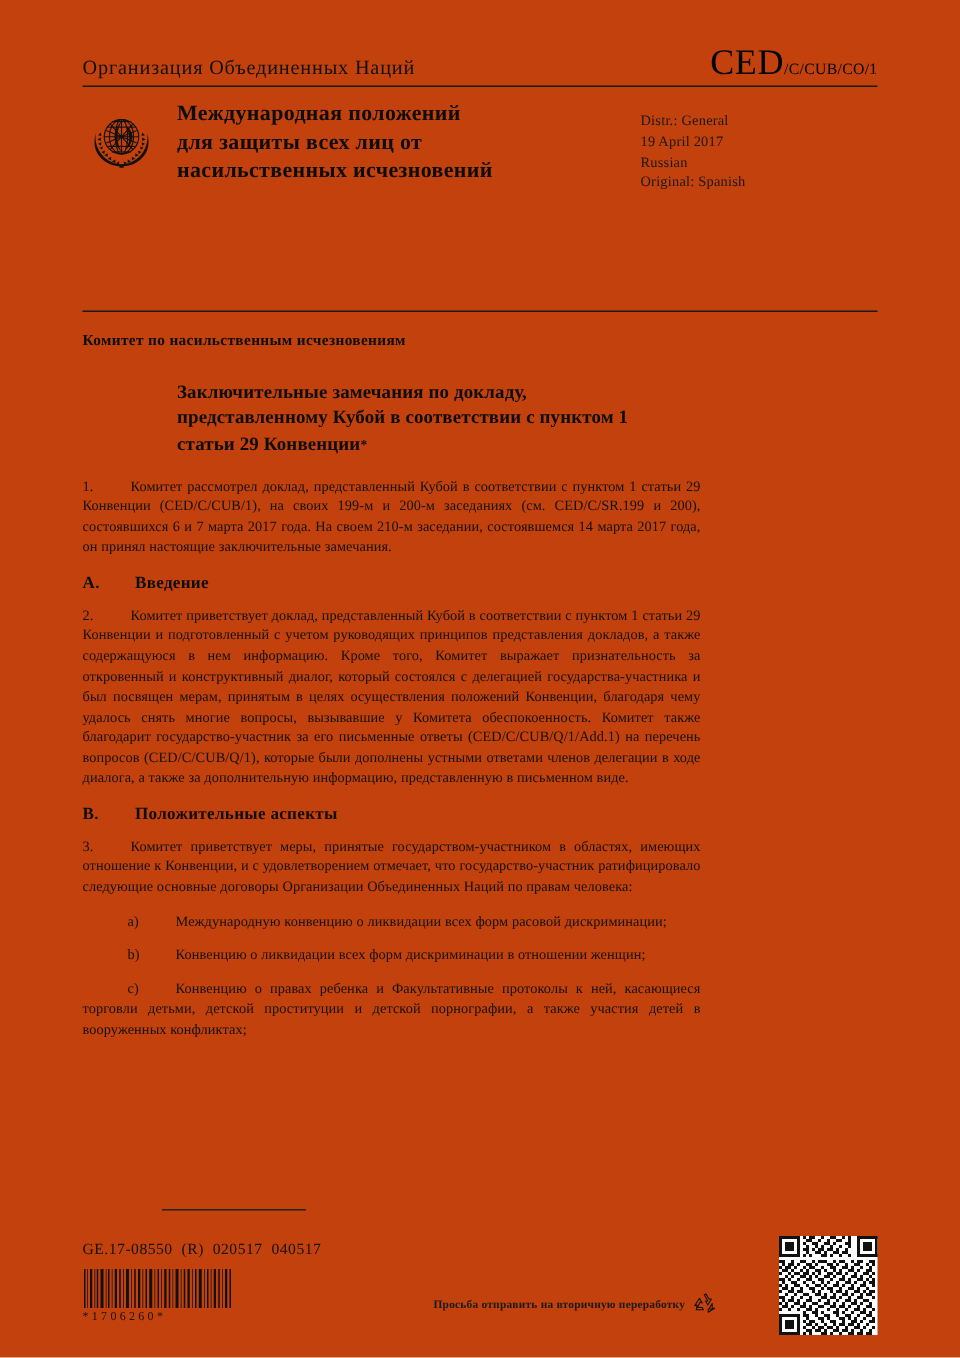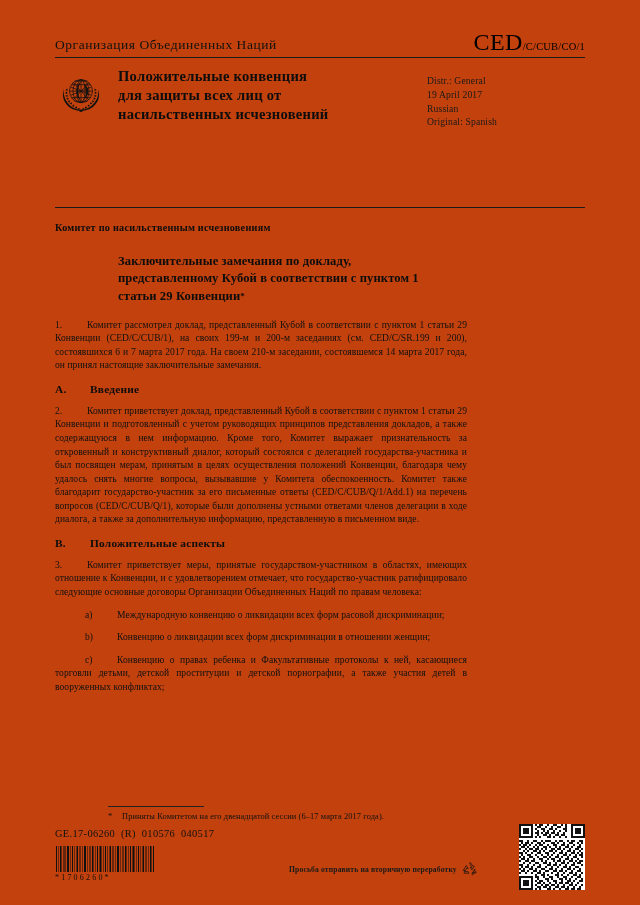--- a/index.html
+++ b/index.html
@@ -307,21 +307,21 @@
               <path d="M75 73 l-5 -3 l0 5 z"></path>
             <path d="M70 78 l-5 -3 l0 5 z"></path>
               <path d="M64 82 l-5 -3 l0 5 z"></path>
             <path d="M58 84 l-5 -2 l1 5 z"></path>
           </g>
           <path d="M47 88 h6 v3 h-6 z"></path>
         </g>
       </svg>
 
       <div class="conv-title">
-        <div>Положительные конвенция</div>
+        <div>Международная положений</div>
         <div>для защиты всех лиц от</div>
         <div>насильственных исчезновений</div>
       </div>
 
       <div class="distr-block">
         <div>Distr.: General</div>
         <div>19 April 2017</div>
         <div>Russian</div>
         <div>Original: Spanish</div>
       </div>
@@ -382,23 +382,22 @@
     <div class="spacer-3"></div>
 
     <div class="para-wrap">
       <p class="para"><span class="para-letter">c)</span><span>Конвенцию о правах ребенка и Факультативные протоколы к ней, касающиеся торговли детьми, детской проституции и детской порнографии, а также участия детей в вооруженных конфликтах;</span></p>
     </div>
 
   </div>
 
   <div class="footnote-rule"></div>
 
-  <div class="footnote"><span class="fn-ast">*</span><span>Приняты Комитетом на его двенадцатой сессии (6–17 марта 2017 года).</span></div>
-
-  <div class="ge-line">GE.17-06260  (R)  010576  040517</div>
+
+  <div class="ge-line">GE.17-08550  (R)  020517  040517</div>
 
   <div class="barcode-box">
     <svg class="barcode" viewBox="0 0 200 52" preserveAspectRatio="none">
       <g fill="#111">
         <rect x="2" y="0" width="2" height="52"></rect>
           <rect x="6" y="0" width="1" height="52"></rect>
         <rect x="10" y="0" width="3" height="52"></rect>
           <rect x="16" y="0" width="1" height="52"></rect>
         <rect x="19" y="0" width="2" height="52"></rect>
           <rect x="24" y="0" width="4" height="52"></rect>

